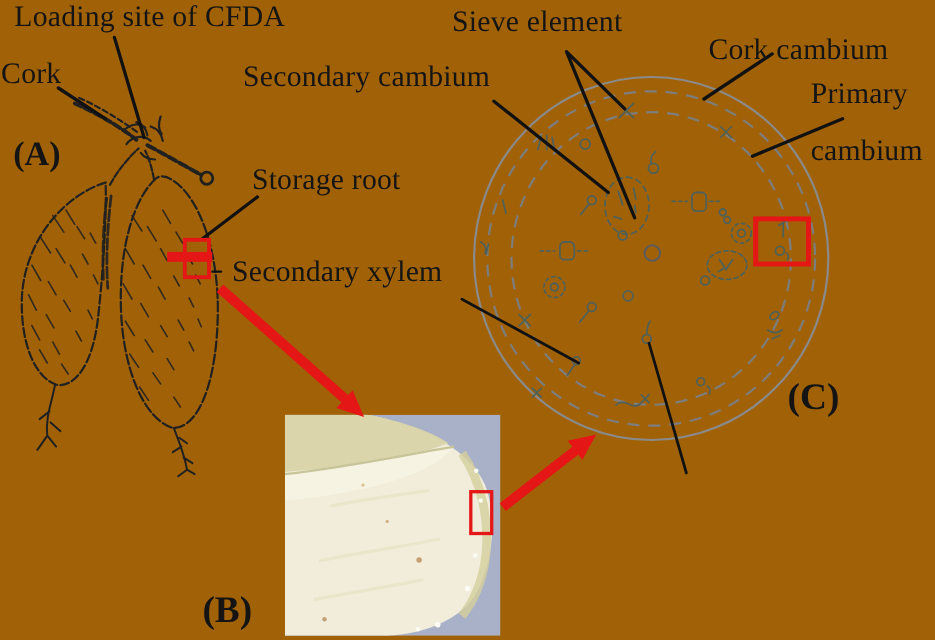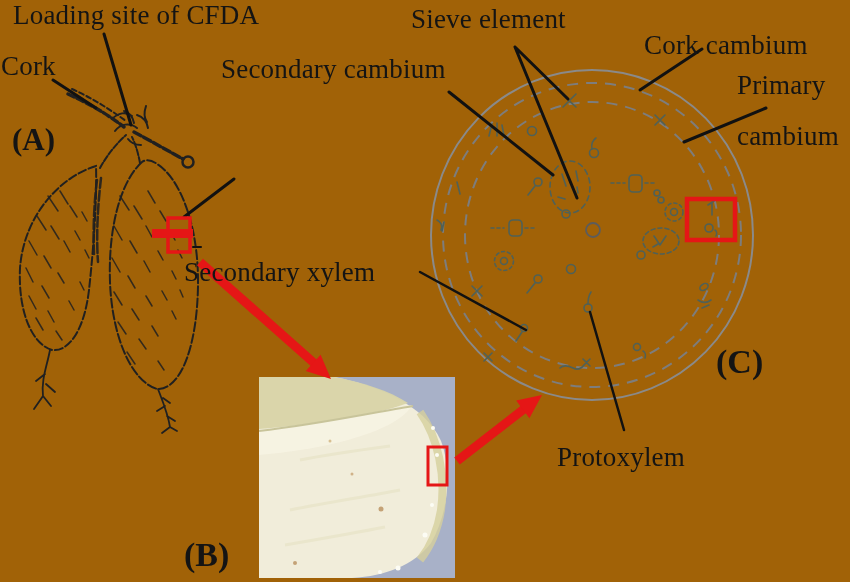--- a/index.html
+++ b/index.html
@@ -5,21 +5,21 @@
   html,body{margin:0;padding:0;background:#fff;}
   .fig{position:relative;width:850px;height:582px;background:#a16207;overflow:hidden;
        font-family:"Liberation Serif","DejaVu Serif",serif;color:#141414;}
   .fig svg{position:absolute;left:0;top:0;}
   .lbl{position:absolute;font-size:27px;line-height:1.05;white-space:nowrap;letter-spacing:.2px;}
   .pl{position:absolute;font-weight:bold;font-size:33px;line-height:1;white-space:nowrap;}
   .l-loading{left:13px;top:1px;}
   .l-stem{left:1px;top:52px;}
   .l-a{left:12px;top:124px;font-size:31px;}
   .l-storage{left:229px;top:149px;}
-  .l-sxylem{left:184px;top:232px;margin-top:26px;}
+  .l-sxylem{left:211px;top:232px;}
   .l-scambium{left:221px;top:55px;}
   .l-sieve{left:411px;top:5px;font-family:Liberation Serif, serif;}
   .l-cork{left:644px;top:16px;margin-top:15px;}
   .l-prim1{left:737px;top:71px;text-align:right;}
   .l-prim2{left:737px;top:122px;text-align:center;}
   .l-proto{left:557px;top:443px;}
   .l-c{left:716px;top:345px;font-size:34px;}
   .l-b{left:184px;top:538px;font-size:34px;}
 </style>
 </head>
@@ -176,23 +176,23 @@
     <rect x="428" y="447" width="19" height="38" stroke-width="3" stroke="#e51616"></rect>
     <line x1="457" y1="461" x2="524" y2="409" stroke-width="9" stroke="#e51616"></line>
     <polygon points="542,395 529.4,418.2 516.2,400.6" fill="#e51616"></polygon>
     <rect x="687" y="199" width="48" height="41" stroke-width="4.5" stroke="#e51616"></rect>
   </g>
 </svg>
 
   <div class="lbl l-loading">Loading site of CFDA</div>
   <div class="lbl l-stem">Cork</div>
   <div class="pl l-a">(A)</div>
+  <div class="lbl l-storage">Storage root</div>
   <div class="lbl l-sxylem">Secondary xylem</div>
   <div class="lbl l-scambium">Secondary cambium</div>
   <div class="lbl l-sieve">Sieve element</div>
   <div class="lbl l-cork">Cork cambium</div>
   <div class="lbl l-prim1">Primary</div>
   <div class="lbl l-prim2">cambium</div>
-  <div class="lbl l-proto">Protoxylem</div>
   <div class="pl l-c">(C)</div>
   <div class="pl l-b">(B)</div>
 
 </div>
 
 </body></html>

